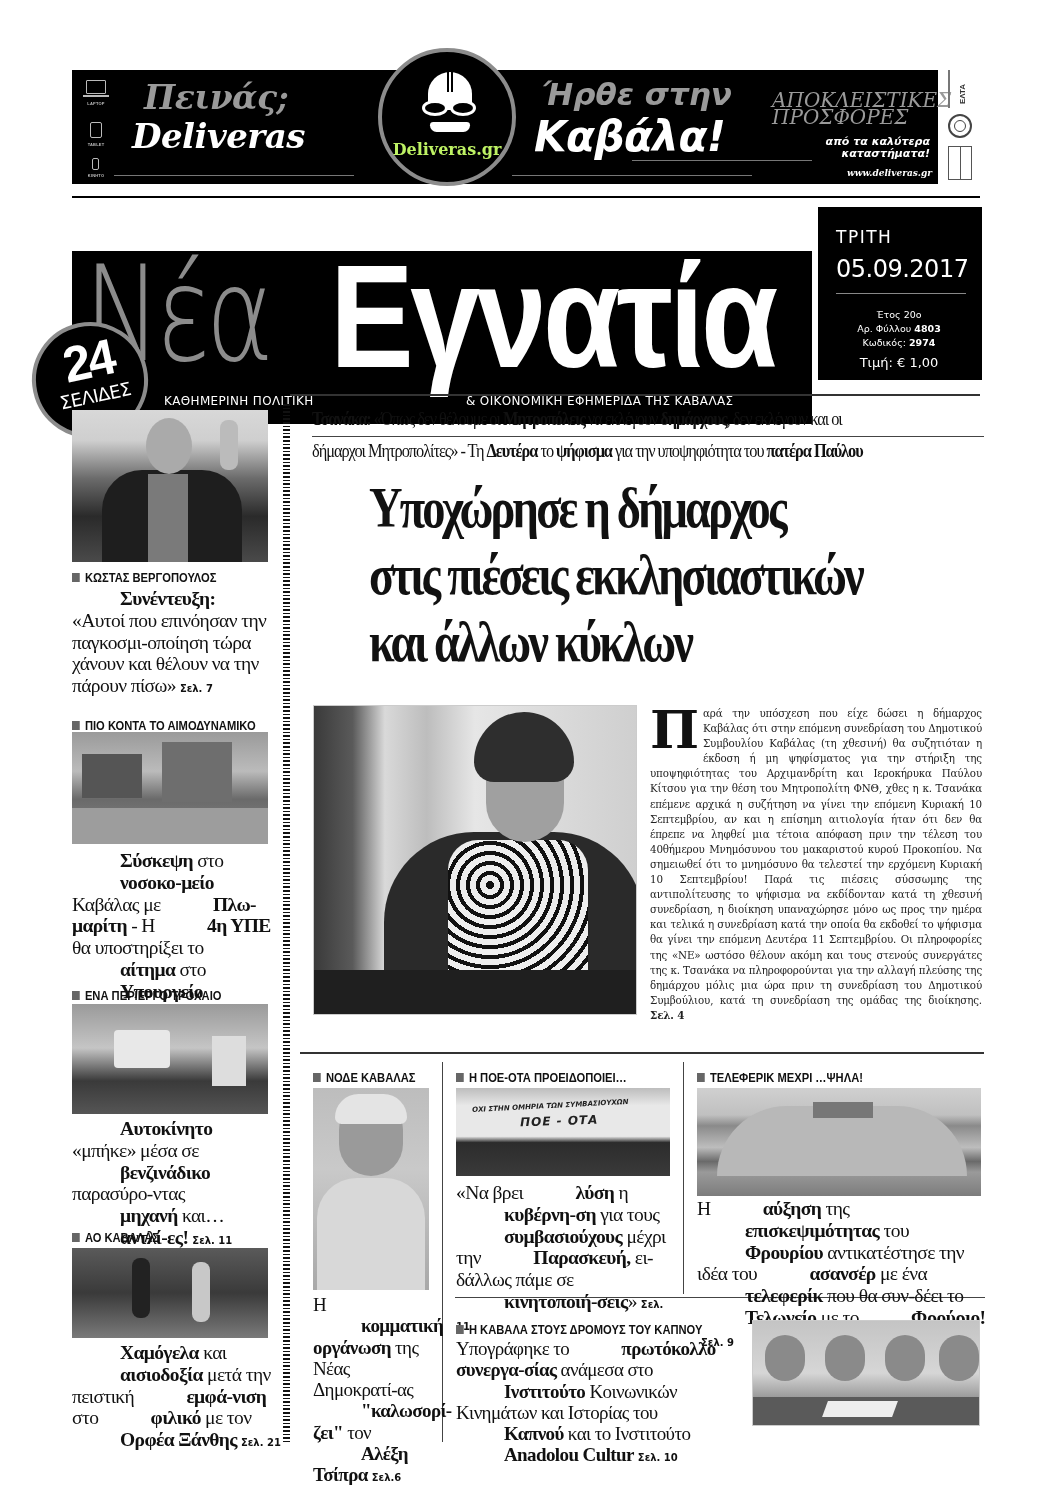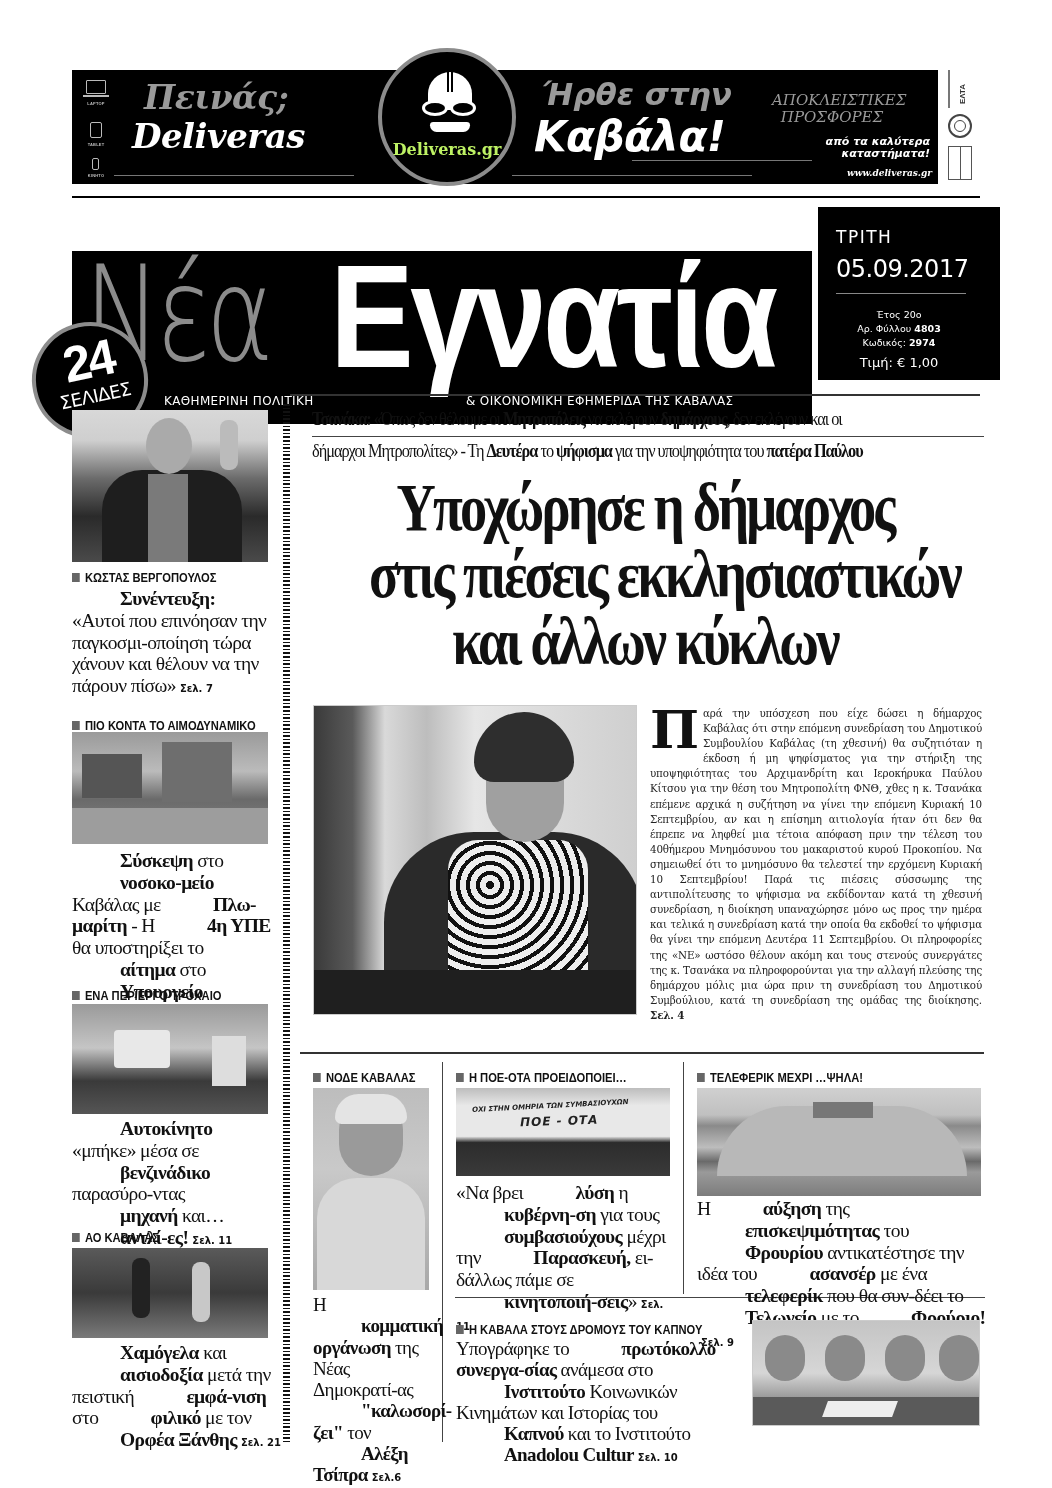--- a/index.html
+++ b/index.html
@@ -13,21 +13,21 @@
   .dev { position: absolute; left: 4px; color: #bbb; font-size: 4px; font-weight: bold; letter-spacing: 0.2px; text-align: center; width: 24px; }
   .dev-laptop-box { position: absolute; left: 6px; top: 6px; width: 20px; height: 14px; border: 1px solid #bbb; border-radius: 1px; }
   .dev-laptop-base { position: absolute; left: 3px; top: 21px; width: 26px; height: 2px; background: #bbb; }
   .dev-tablet-box { position: absolute; left: 10px; top: 48px; width: 12px; height: 16px; border: 1px solid #bbb; border-radius: 2px; }
   .dev-phone-box { position: absolute; left: 12px; top: 84px; width: 7px; height: 12px; border: 1px solid #bbb; border-radius: 2px; }
   .ad-line { height: 1px; background: #777; }
   .ad-pinas { left: 72px; top: 8px; font-family: "DejaVu Serif", serif; font-style: italic; font-weight: bold; font-size: 33px; color: #9a9a9a; letter-spacing: -0.5px; }
   .ad-deliveras { left: 60px; top: 46px; font-family: "DejaVu Serif", serif; font-style: italic; font-weight: bold; font-size: 34px; color: #fff; letter-spacing: -0.5px; }
   .ad-irthe { left: 470px; top: 6px; font-family: "DejaVu Sans", sans-serif; font-style: italic; font-weight: bold; font-size: 31px; color: #9a9a9a; }
   .ad-kavala { left: 462px; top: 42px; font-family: "DejaVu Sans", sans-serif; font-style: italic; font-weight: bold; font-size: 42px; color: #fff; letter-spacing: -0.5px; }
-  .ad-apokl { left: 700px; top: 22px; font-family: "DejaVu Serif", serif; font-style: italic; font-size: 15px; color: #9a9a9a; line-height: 17px; text-align: center; width: 120px; }
+  .ad-apokl { left: 700px; top: 22px; font-family: "DejaVu Serif", serif; font-style: italic; font-size: 20px; color: #9a9a9a; line-height: 17px; text-align: center; width: 120px; }
   .ad-apo { left: 728px; top: 66px; font-family: "DejaVu Sans", sans-serif; font-style: italic; font-weight: bold; font-size: 11px; color: #fff; line-height: 12px; text-align: right; width: 130px; }
   .ad-www { left: 760px; top: 98px; font-family: "DejaVu Serif", serif; font-style: italic; font-weight: bold; font-size: 9px; color: #fff; width: 100px; text-align: right; }
 
   .logo-circle { left: 378px; top: 48px; width: 138px; height: 138px; border-radius: 50%; background: #000; border: 4px solid #8c8c8c; }
   .helmet { position: absolute; left: 46px; top: 20px; width: 44px; height: 38px; background: #fff; border-radius: 22px 22px 6px 6px; }
   .helmet-stripe { position: absolute; left: 19px; top: 0; width: 6px; height: 20px; border-left: 2px solid #000; border-right: 2px solid #000; }
   .goggles { position: absolute; left: 40px; top: 48px; width: 56px; height: 18px; }
   .goggle { position: absolute; top: 0; width: 26px; height: 16px; border: 3px solid #fff; border-radius: 50%; background: #000; }
   .mustache { position: absolute; left: 48px; top: 70px; width: 40px; height: 10px; background: #fff; border-radius: 10px 10px 20px 20px; }
   .logo-text { position: absolute; left: 0; top: 88px; width: 130px; text-align: center; font-family: "DejaVu Serif", serif; font-weight: bold; font-size: 16px; color: #bef264; }
@@ -42,21 +42,21 @@
 
   .rule-under-ad { left: 72px; top: 196px; width: 908px; height: 2px; background: #000; }
 
   
   .masthead { left: 72px; top: 207px; width: 740px; height: 173px; background: #000; margin-top: 44px; }
   .mh-nea { left: 12px; top: -14px; font-family: "DejaVu Sans", sans-serif; font-weight: 200; font-size: 132px; color: #8c8c8c; letter-spacing: -7px; transform: scaleX(0.78); transform-origin: left top; }
   .mh-egnatia { left: 258px; top: -18px; font-family: "Liberation Sans", sans-serif; font-weight: bold; font-size: 146px; color: #fff; letter-spacing: -4px; transform: scaleX(0.86); transform-origin: left top; }
   .mh-sub1 { left: 92px; top: 142px; font-family: "DejaVu Sans", sans-serif; font-size: 13px; color: #fff; letter-spacing: 0.4px; transform: scaleX(0.92); transform-origin: left top; }
   .mh-sub2 { left: 394px; top: 142px; font-family: "DejaVu Sans", sans-serif; font-size: 13px; color: #fff; letter-spacing: 0.4px; transform: scaleX(0.92); transform-origin: left top; }
 
-  .datebox { left: 818px; top: 207px; width: 182px; height: 173px; background: #000; padding-left: 24px; }
+  .datebox { left: 818px; top: 207px; width: 164px; height: 173px; background: #000; padding-left: 24px; }
   .db-day { position: absolute; left: 18px; top: 20px; font-family: "DejaVu Sans", sans-serif; font-size: 17px; color: #fff; letter-spacing: 1.5px; }
   .db-date { position: absolute; left: 18px; top: 48px; font-family: "DejaVu Sans", sans-serif; font-size: 24px; color: #fff; letter-spacing: -0.5px; }
   .db-rule { position: absolute; left: 18px; top: 86px; width: 130px; height: 1px; background: #888; }
   .db-line { position: absolute; left: 0; width: 162px; text-align: center; font-family: "DejaVu Sans", sans-serif; font-size: 9.5px; color: #fff; }
   .db-line b { font-weight: bold; }
   .db-price { position: absolute; left: 0; top: 148px; width: 162px; text-align: center; font-family: "DejaVu Sans", sans-serif; font-size: 13px; color: #fff; }
 
   .badge24 { left: 32px; top: 322px; width: 116px; height: 116px; border-radius: 50%; background: #000; border: 4px solid #8c8c8c; transform: rotate(-12deg); }
   .badge-num { position: absolute; left: 12px; top: 6px; width: 88px; text-align: center; font-family: "Liberation Sans", sans-serif; font-weight: bold; font-size: 50px; color: #fff; letter-spacing: -3px; }
   .badge-sel { position: absolute; left: 6px; top: 60px; width: 100px; text-align: center; font-family: "DejaVu Sans", sans-serif; font-size: 18px; color: #fff; letter-spacing: -0.5px; }
@@ -90,21 +90,21 @@
 
   .vdots { left: 283px; top: 404px; width: 7px; height: 1040px; background: repeating-linear-gradient(180deg, #111 0px, #111 1.6px, transparent 1.6px, transparent 3.6px); }
 
   
   .supra { left: 312px; top: 408px; width: 672px; font-family: "Liberation Serif", serif; font-size: 19px; letter-spacing: -1.2px; transform: scaleX(0.86); transform-origin: left top; width: 781px; white-space: nowrap; }
   .supra b { font-weight: bold; }
   .supra-rule { left: 312px; top: 436px; width: 672px; height: 1px; background: #444; }
   .supra2 { left: 312px; top: 440px; font-family: "Liberation Serif", serif; font-size: 19px; letter-spacing: -1.2px; transform: scaleX(0.86); transform-origin: left top; white-space: nowrap; }
   .supra2 b { font-weight: bold; }
 
-  .headline { left: 300px; top: 474px; width: 690px; text-align: center; font-family: "Liberation Serif", serif; font-weight: bold; font-size: 68px; line-height: 67px; letter-spacing: -3.5px; color: #111; }
+  .headline { left: 300px; top: 474px; width: 690px; font-family: "Liberation Serif", serif; font-weight: bold; font-size: 58px; line-height: 67px; letter-spacing: -3.5px; color: #111; }
   .headline .hl-line { display: block; transform: scaleX(0.80); transform-origin: center top; white-space: nowrap; }
 
   .ph-mayor { left: 313px; top: 705px; width: 324px; height: 310px; background: linear-gradient(90deg,#3a3a3a 0%,#5a5a5a 12%,#d9d9d9 22%,#bdbdbd 35%,#e6e6e6 50%,#cfcfcf 100%); border: 1px solid #ccc; }
   .ph-mayor .hair { position: absolute; left: 160px; top: 6px; width: 100px; height: 70px; border-radius: 50px 50px 20px 20px; background: #2e2e2e; }
   .ph-mayor .face { position: absolute; left: 172px; top: 36px; width: 78px; height: 100px; border-radius: 40px; background: #a0a0a0; }
   .ph-mayor .torso { position: absolute; left: 70px; top: 126px; width: 260px; height: 190px; border-radius: 90px 90px 0 0; background: #2a2a2a; }
   .ph-mayor .blouse { position: absolute; left: 134px; top: 134px; width: 140px; height: 150px; border-radius: 30px 30px 0 0; background: repeating-radial-gradient(circle at 30% 30%, #111 0 4px, #eee 4px 10px); }
   .ph-mayor .desk { position: absolute; left: 0; top: 264px; width: 324px; height: 46px; background: #1f1f1f; }
 
   .body-text { left: 650px; top: 706px; width: 332px; font-family: "DejaVu Serif", serif; font-size: 10.3px; line-height: 15.1px; color: #222; text-align: justify; letter-spacing: -0.15px; }

